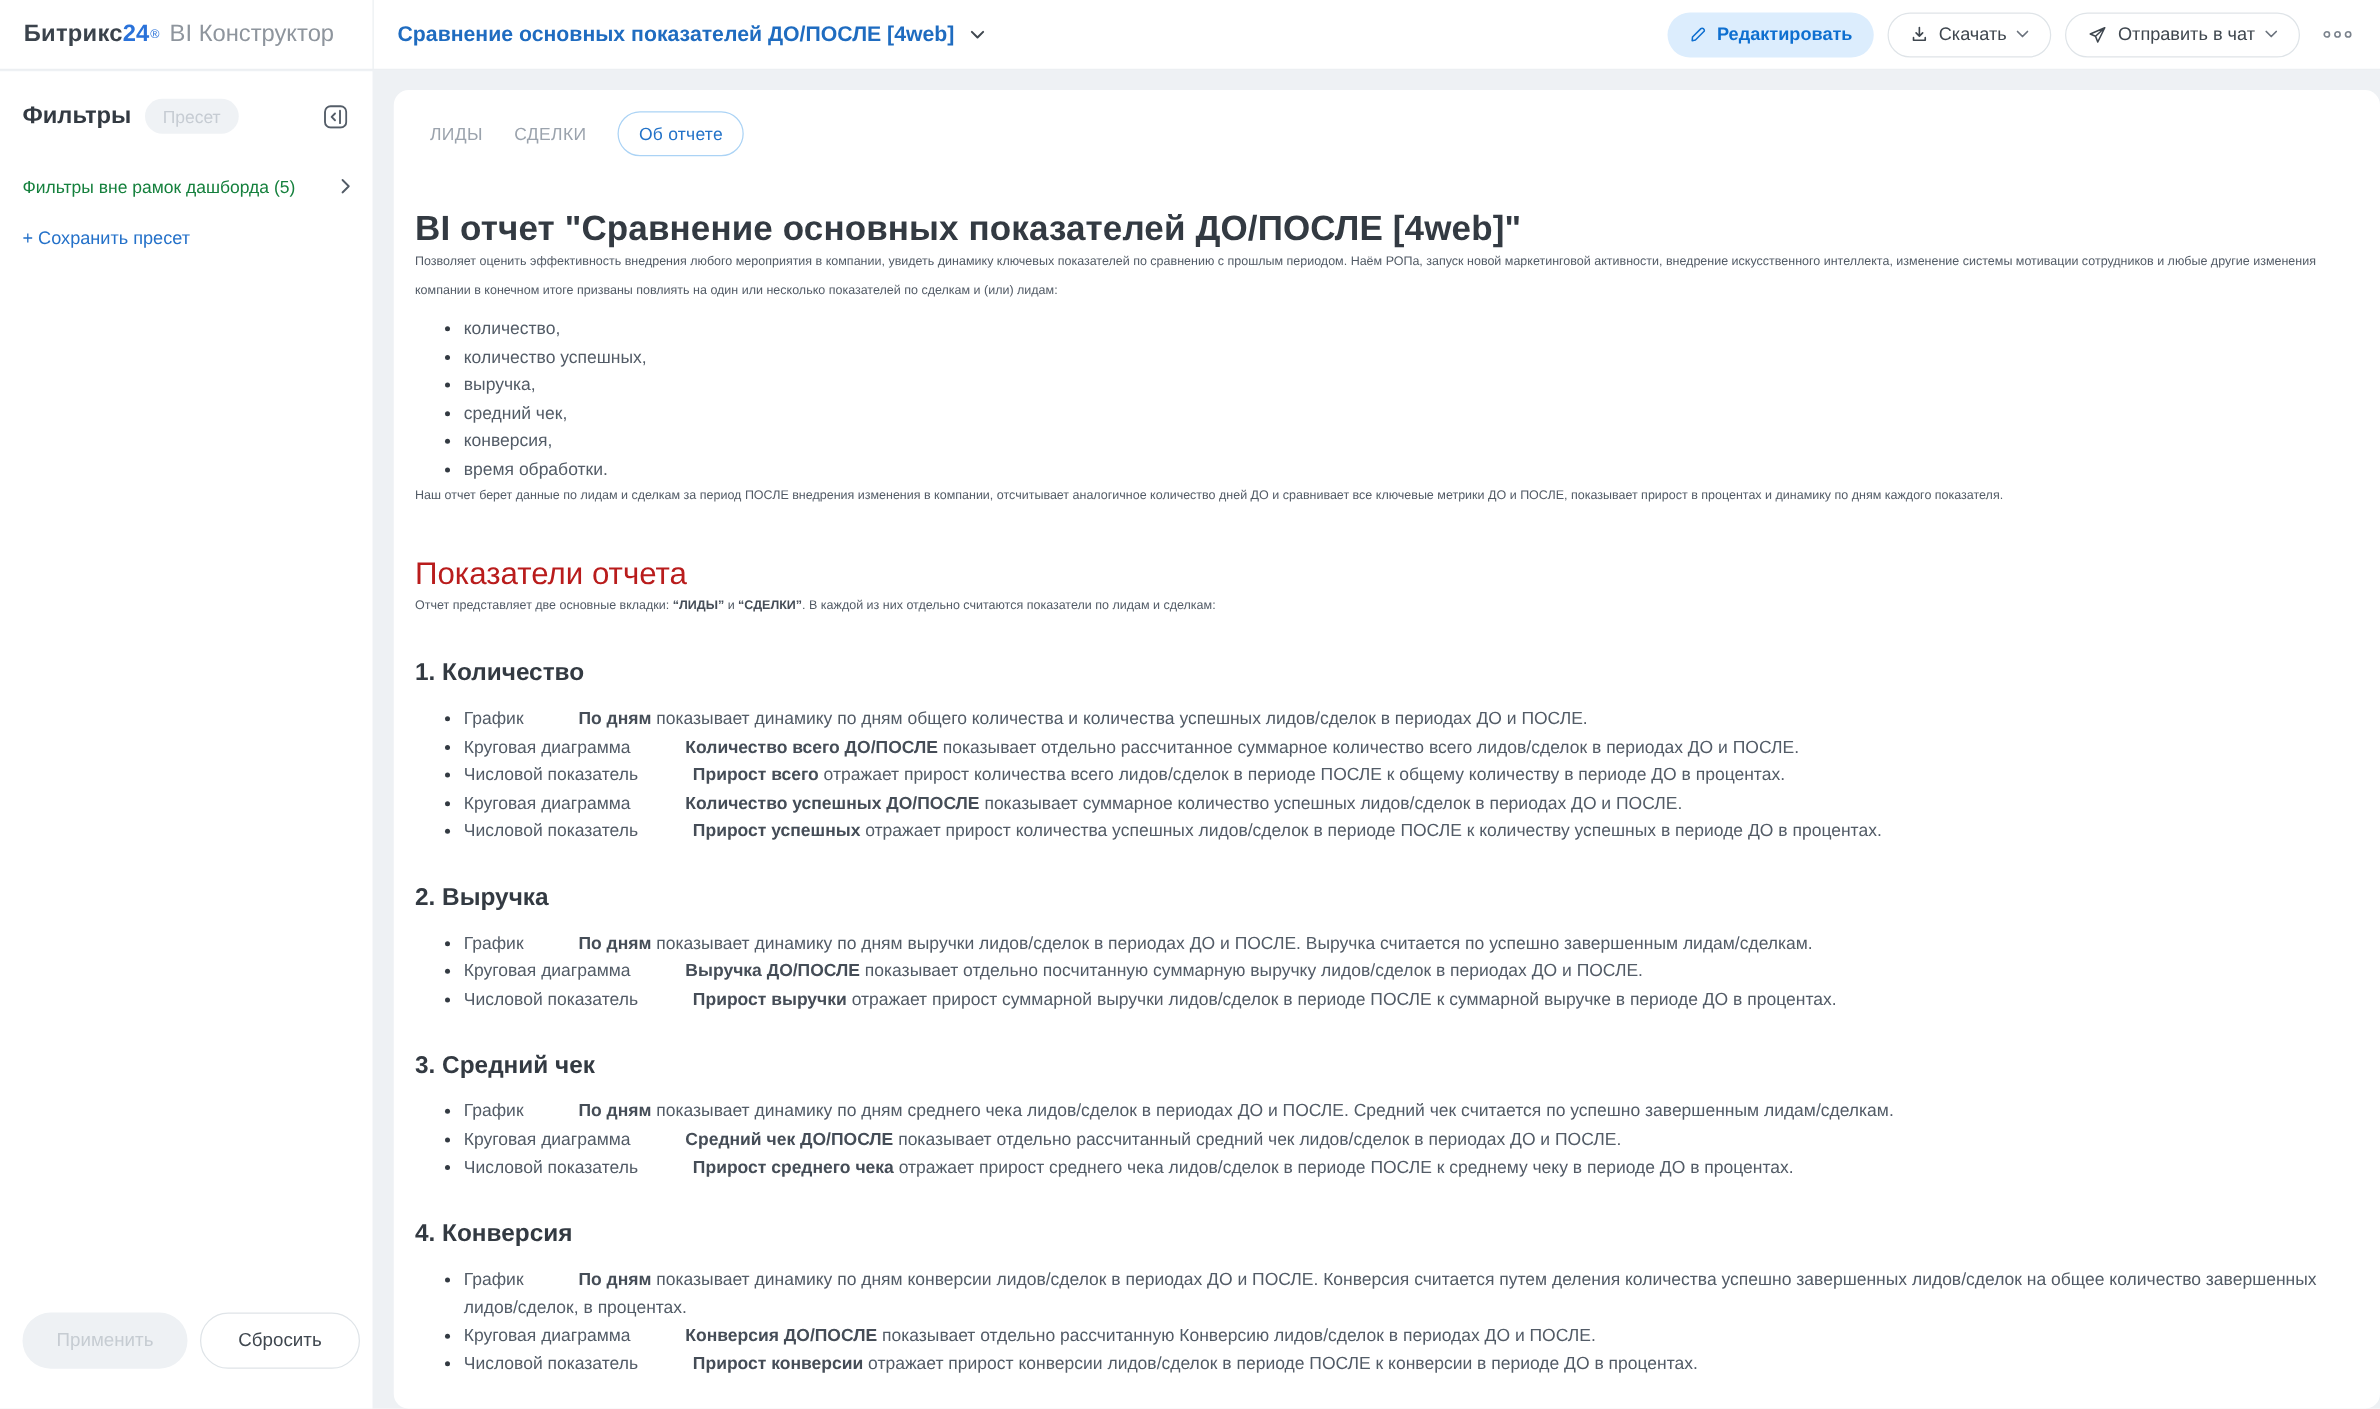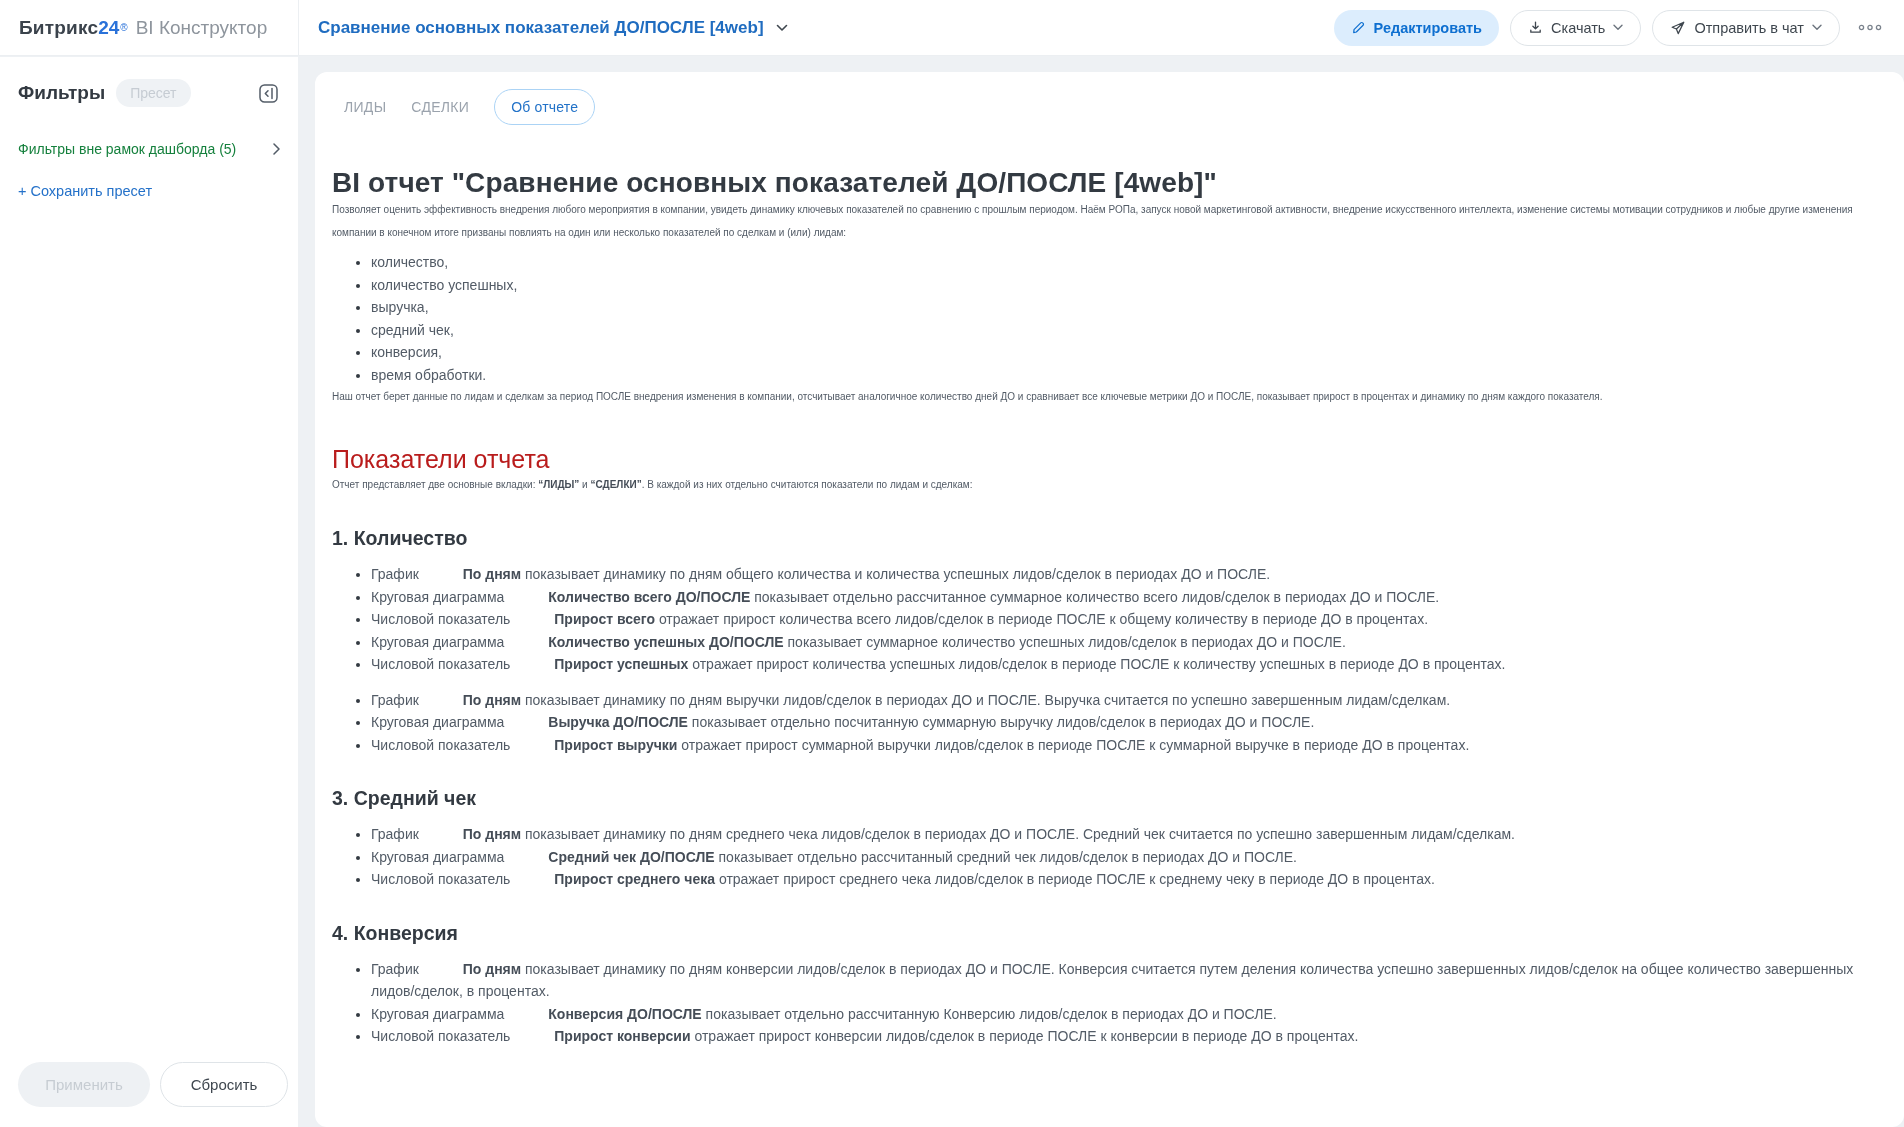--- a/index.html
+++ b/index.html
@@ -37,21 +37,21 @@
   .sidebar{
     position:absolute; top:57px; left:0; width:298px; bottom:0; background:#fff;
     padding:22px 18px;
   }
   .sidebar-header{ display:flex; align-items:center; }
   .sidebar-title{ font-size:19px; font-weight:700; color:#333a42; }
   .preset-badge{ margin-left:11px; background:#eff2f5; color:#c6ccd3; font-size:14px; padding:6px 14px; border-radius:16px; }
   .collapse-btn{ margin-left:auto; background:none; border:none; padding:2px; cursor:pointer; display:flex; }
   .filter-row{ margin-top:34px; display:flex; align-items:center; justify-content:space-between; font-size:14px; color:#15803d; cursor:pointer; }
   .save-preset{ display:inline-block; margin-top:26px; color:#2471c9; font-size:14.5px; text-decoration:none; cursor:pointer; }
-  .sidebar-footer{ position:absolute; left:18px; bottom:20px; display:flex; gap:10px; }
+  .sidebar-footer{ position:absolute; left:18px; bottom:32px; display:flex; gap:10px; }
   .btn-apply{
     width:132px; height:45px; border-radius:23px; background:#eef1f4; color:#c6ccd2;
     font-size:15px; border:none; font-family:"Liberation Sans", sans-serif; cursor:default;
   }
   .btn-reset{
     width:128px; height:45px; border-radius:23px; background:#fff; color:#3f474f;
     font-size:15px; border:1px solid #dfe4e8; font-family:"Liberation Sans", sans-serif; cursor:pointer;
   }
   
   .card{
@@ -201,20 +201,21 @@
     <p class="p-metrics">Отчет представляет две основные вкладки: <b>“ЛИДЫ”</b> и <b>“СДЕЛКИ”</b>. В каждой из них отдельно считаются показатели по лидам и сделкам:</p>
     <div class="subsections">
         <h3>1. Количество</h3>
         <ul class="bullets">
           <li>График <b>По дням</b> показывает динамику по дням общего количества и количества успешных лидов/сделок в периодах ДО и ПОСЛЕ.</li>
           <li>Круговая диаграмма <b>Количество всего ДО/ПОСЛЕ</b> показывает отдельно рассчитанное суммарное количество всего лидов/сделок в периодах ДО и ПОСЛЕ.</li>
           <li>Числовой показатель <b>Прирост всего</b> отражает прирост количества всего лидов/сделок в периоде ПОСЛЕ к общему количеству в периоде ДО в процентах.</li>
           <li>Круговая диаграмма <b>Количество успешных ДО/ПОСЛЕ</b> показывает суммарное количество успешных лидов/сделок в периодах ДО и ПОСЛЕ.</li>
           <li>Числовой показатель <b>Прирост успешных</b> отражает прирост количества успешных лидов/сделок в периоде ПОСЛЕ к количеству успешных в периоде ДО в процентах.</li>
         </ul>
+        <h3>2. Выручка</h3>
         <ul class="bullets">
           <li>График <b>По дням</b> показывает динамику по дням выручки лидов/сделок в периодах ДО и ПОСЛЕ. Выручка считается по успешно завершенным лидам/сделкам.</li>
           <li>Круговая диаграмма <b>Выручка ДО/ПОСЛЕ</b> показывает отдельно посчитанную суммарную выручку лидов/сделок в периодах ДО и ПОСЛЕ.</li>
           <li>Числовой показатель <b>Прирост выручки</b> отражает прирост суммарной выручки лидов/сделок в периоде ПОСЛЕ к суммарной выручке в периоде ДО в процентах.</li>
         </ul>
         <h3>3. Средний чек</h3>
         <ul class="bullets">
           <li>График <b>По дням</b> показывает динамику по дням среднего чека лидов/сделок в периодах ДО и ПОСЛЕ. Средний чек считается по успешно завершенным лидам/сделкам.</li>
           <li>Круговая диаграмма <b>Средний чек ДО/ПОСЛЕ</b> показывает отдельно рассчитанный средний чек лидов/сделок в периодах ДО и ПОСЛЕ.</li>
           <li>Числовой показатель <b>Прирост среднего чека</b> отражает прирост среднего чека лидов/сделок в периоде ПОСЛЕ к среднему чеку в периоде ДО в процентах.</li>

